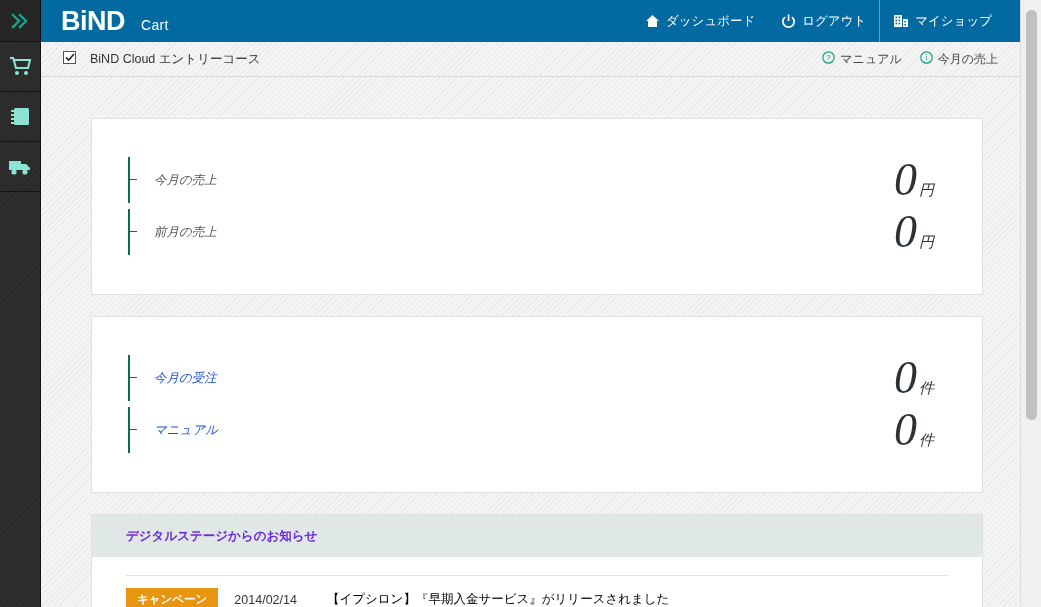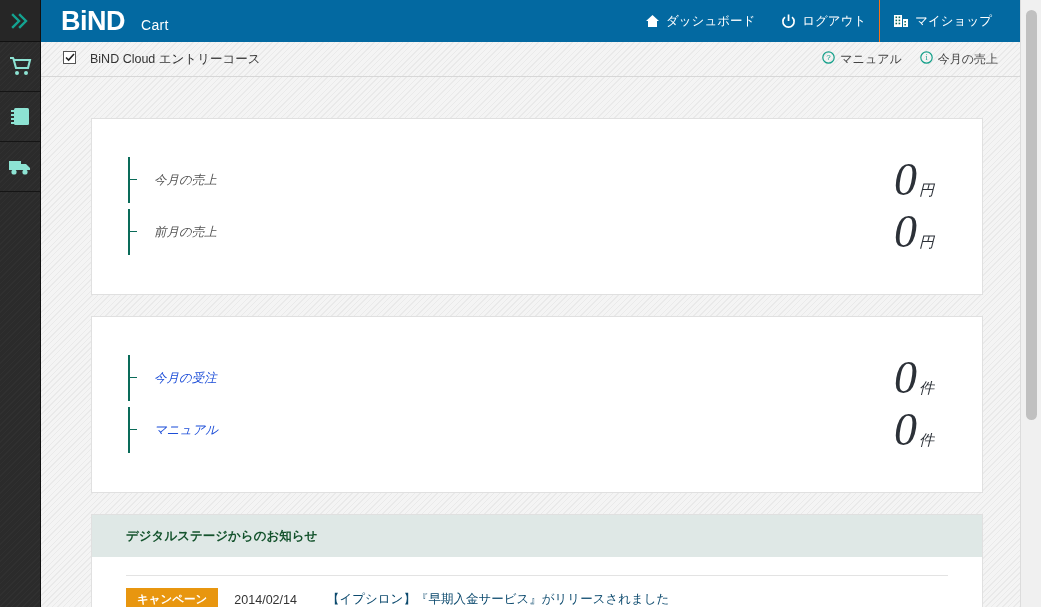--- a/index.html
+++ b/index.html
@@ -234,21 +234,21 @@
     height: 120px;
   }
   #news-head {
     height: 42px;
     background: #dfe8e6;
     display: flex;
     align-items: center;
     padding-left: 34px;
     font-size: 12.5px;
     font-weight: bold;
-    color: #14532d;
+    color: #6d28d9;
   }
   #news-list { padding: 0 34px; }
   .news-row {
     display: flex;
     align-items: center;
     gap: 16px;
     height: 38px;
     border-top: 1px solid #e3e3e3;
     margin-top: 18px;
     padding-top: 10px;
@@ -258,21 +258,21 @@
     background: #e8960f;
     color: #fff;
     font-size: 11.5px;
     font-weight: bold;
     padding: 4px 11px;
     white-space: nowrap;
   }
   .news-date { font-size: 12.5px; color: #333; white-space: nowrap; }
   .news-title {
     font-size: 12.5px;
-    color: #0c4a6e;
+    color: #000000;
     margin-left: 14px;
     white-space: nowrap;
     overflow: hidden;
   }
 
   
   #scrollbar {
     position: absolute;
     right: 0; top: 0;
     width: 21px; height: 607px;

